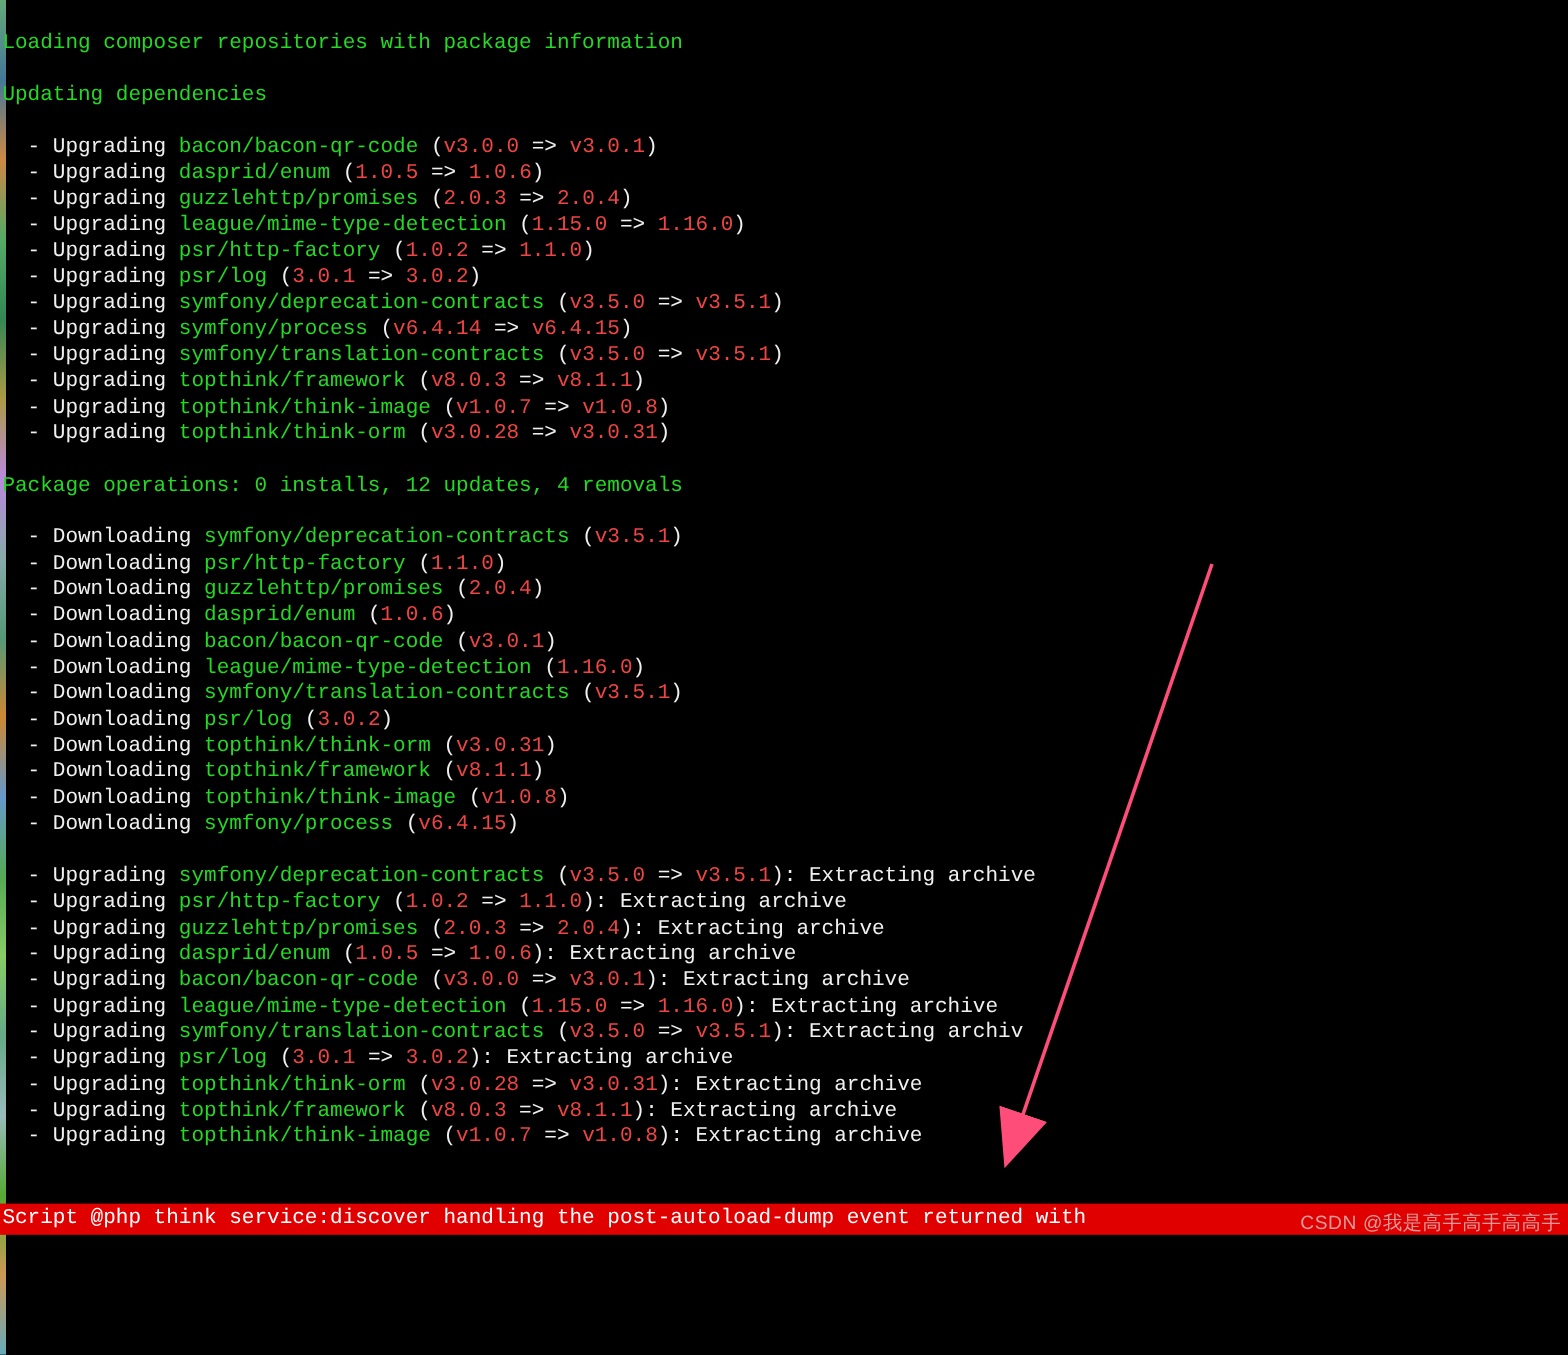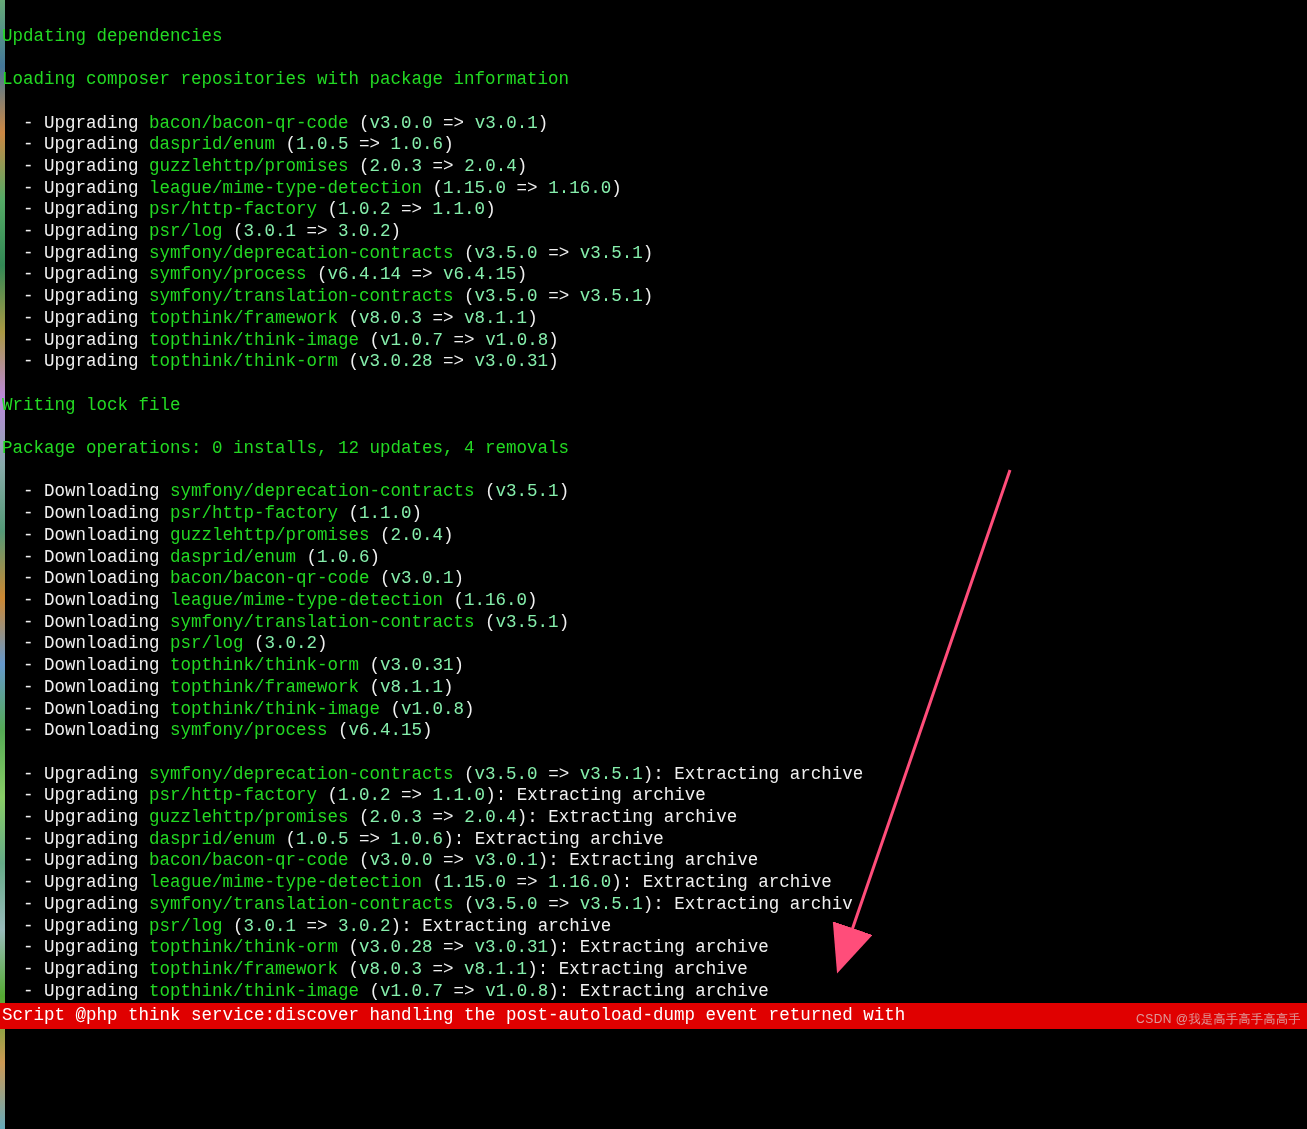--- a/index.html
+++ b/index.html
@@ -25,57 +25,56 @@
     left: 0;
     top: 0;
     width: 5px;
     height: 1129px;
     background: linear-gradient(#6a7, #479, #c84, #5a6, #385, #a94, #b8d, #8aa, #597, #c83, #69c, #5a5, #8c6, #6a8, #9bb, #5a3, #c95, #6ab);
     z-index: 0;
   }
   .line { white-space: pre; }
   .white { color: #f0f0f0; }
   .green { color: #23d923; }
-  .yellow { color: #86efac; }
+  .yellow { color: #ef4444; }
   .blur { filter: blur(3px); }
   .err-line {
     background: #e00000;
     color: #ffffff;
     width: 100%;
     display: block;
     position: absolute;
     bottom: 100px;
     left: 0;
     padding: 2px 2px;
   }
   .watermark {
     position: absolute;
     right: 6px;
     bottom: 98px;
     color: rgba(220,220,220,0.7);
     font-family: Arial, sans-serif;
-    font-size: 12px;
+    font-size: 16px;
     pointer-events: none;
     letter-spacing: 0.5px;
   }
   svg.arrow {
     position: absolute;
     pointer-events: none;
   }
 </style>
 </head>
 <body>
 
 <div class="left-strip"></div>
 
 <div class="terminal">
+<div class="line green">Loading composer repositories with package information</div>
 <div class="line green">Updating dependencies</div>
-<div class="line green">Loading composer repositories with package information</div>
 <div id="upgrades1-container"><div class="line"><span class="white">  - Upgrading </span><span class="green">bacon/bacon-qr-code</span><span class="white"> (</span><span class="yellow">v3.0.0</span><span class="white"> =&gt; </span><span class="yellow">v3.0.1</span><span class="white">)</span></div><div class="line"><span class="white">  - Upgrading </span><span class="green">dasprid/enum</span><span class="white"> (</span><span class="yellow">1.0.5</span><span class="white"> =&gt; </span><span class="yellow">1.0.6</span><span class="white">)</span></div><div class="line"><span class="white">  - Upgrading </span><span class="green">guzzlehttp/promises</span><span class="white"> (</span><span class="yellow">2.0.3</span><span class="white"> =&gt; </span><span class="yellow">2.0.4</span><span class="white">)</span></div><div class="line"><span class="white">  - Upgrading </span><span class="green">league/mime-type-detection</span><span class="white"> (</span><span class="yellow">1.15.0</span><span class="white"> =&gt; </span><span class="yellow">1.16.0</span><span class="white">)</span></div><div class="line"><span class="white">  - Upgrading </span><span class="green">psr/http-factory</span><span class="white"> (</span><span class="yellow">1.0.2</span><span class="white"> =&gt; </span><span class="yellow">1.1.0</span><span class="white">)</span></div><div class="line"><span class="white">  - Upgrading </span><span class="green">psr/log</span><span class="white"> (</span><span class="yellow">3.0.1</span><span class="white"> =&gt; </span><span class="yellow">3.0.2</span><span class="white">)</span></div><div class="line"><span class="white">  - Upgrading </span><span class="green">symfony/deprecation-contracts</span><span class="white"> (</span><span class="yellow">v3.5.0</span><span class="white"> =&gt; </span><span class="yellow">v3.5.1</span><span class="white">)</span></div><div class="line"><span class="white">  - Upgrading </span><span class="green">symfony/process</span><span class="white"> (</span><span class="yellow">v6.4.14</span><span class="white"> =&gt; </span><span class="yellow">v6.4.15</span><span class="white">)</span></div><div class="line"><span class="white">  - Upgrading </span><span class="green">symfony/translation-contracts</span><span class="white"> (</span><span class="yellow">v3.5.0</span><span class="white"> =&gt; </span><span class="yellow">v3.5.1</span><span class="white">)</span></div><div class="line"><span class="white">  - Upgrading </span><span class="green">topthink/framework</span><span class="white"> (</span><span class="yellow">v8.0.3</span><span class="white"> =&gt; </span><span class="yellow">v8.1.1</span><span class="white">)</span></div><div class="line"><span class="white">  - Upgrading </span><span class="green">topthink/think-image</span><span class="white"> (</span><span class="yellow">v1.0.7</span><span class="white"> =&gt; </span><span class="yellow">v1.0.8</span><span class="white">)</span></div><div class="line"><span class="white">  - Upgrading </span><span class="green">topthink/think-orm</span><span class="white"> (</span><span class="yellow">v3.0.28</span><span class="white"> =&gt; </span><span class="yellow">v3.0.31</span><span class="white">)</span></div></div>
-<div class="line green">Writing lock file</div>
 <div class="line green">Package operations: 0 installs, 12 updates, 4 removals</div>
 <div id="downloads-container"><div class="line"><span class="white">  - Downloading </span><span class="green">symfony/deprecation-contracts</span><span class="white"> (</span><span class="yellow">v3.5.1</span><span class="white">)</span></div><div class="line"><span class="white">  - Downloading </span><span class="green">psr/http-factory</span><span class="white"> (</span><span class="yellow">1.1.0</span><span class="white">)</span></div><div class="line"><span class="white">  - Downloading </span><span class="green">guzzlehttp/promises</span><span class="white"> (</span><span class="yellow">2.0.4</span><span class="white">)</span></div><div class="line"><span class="white">  - Downloading </span><span class="green">dasprid/enum</span><span class="white"> (</span><span class="yellow">1.0.6</span><span class="white">)</span></div><div class="line"><span class="white">  - Downloading </span><span class="green">bacon/bacon-qr-code</span><span class="white"> (</span><span class="yellow">v3.0.1</span><span class="white">)</span></div><div class="line"><span class="white">  - Downloading </span><span class="green">league/mime-type-detection</span><span class="white"> (</span><span class="yellow">1.16.0</span><span class="white">)</span></div><div class="line"><span class="white">  - Downloading </span><span class="green">symfony/translation-contracts</span><span class="white"> (</span><span class="yellow">v3.5.1</span><span class="white">)</span></div><div class="line"><span class="white">  - Downloading </span><span class="green">psr/log</span><span class="white"> (</span><span class="yellow">3.0.2</span><span class="white">)</span></div><div class="line"><span class="white">  - Downloading </span><span class="green">topthink/think-orm</span><span class="white"> (</span><span class="yellow">v3.0.31</span><span class="white">)</span></div><div class="line"><span class="white">  - Downloading </span><span class="green">topthink/framework</span><span class="white"> (</span><span class="yellow">v8.1.1</span><span class="white">)</span></div><div class="line"><span class="white">  - Downloading </span><span class="green">topthink/think-image</span><span class="white"> (</span><span class="yellow">v1.0.8</span><span class="white">)</span></div><div class="line"><span class="white">  - Downloading </span><span class="green">symfony/process</span><span class="white"> (</span><span class="yellow">v6.4.15</span><span class="white">)</span></div></div>
 <div id="upgrades2-container"><div class="line"><span class="white">  - Upgrading </span><span class="green">symfony/deprecation-contracts</span><span class="white"> (</span><span class="yellow">v3.5.0</span><span class="white"> =&gt; </span><span class="yellow">v3.5.1</span><span class="white">)</span><span class="white">: Extracting archive</span></div><div class="line"><span class="white">  - Upgrading </span><span class="green">psr/http-factory</span><span class="white"> (</span><span class="yellow">1.0.2</span><span class="white"> =&gt; </span><span class="yellow">1.1.0</span><span class="white">)</span><span class="white">: Extracting archive</span></div><div class="line"><span class="white">  - Upgrading </span><span class="green">guzzlehttp/promises</span><span class="white"> (</span><span class="yellow">2.0.3</span><span class="white"> =&gt; </span><span class="yellow">2.0.4</span><span class="white">)</span><span class="white">: Extracting archive</span></div><div class="line"><span class="white">  - Upgrading </span><span class="green">dasprid/enum</span><span class="white"> (</span><span class="yellow">1.0.5</span><span class="white"> =&gt; </span><span class="yellow">1.0.6</span><span class="white">)</span><span class="white">: Extracting archive</span></div><div class="line"><span class="white">  - Upgrading </span><span class="green">bacon/bacon-qr-code</span><span class="white"> (</span><span class="yellow">v3.0.0</span><span class="white"> =&gt; </span><span class="yellow">v3.0.1</span><span class="white">)</span><span class="white">: Extracting archive</span></div><div class="line"><span class="white">  - Upgrading </span><span class="green">league/mime-type-detection</span><span class="white"> (</span><span class="yellow">1.15.0</span><span class="white"> =&gt; </span><span class="yellow">1.16.0</span><span class="white">)</span><span class="white">: Extracting archive</span></div><div class="line"><span class="white">  - Upgrading </span><span class="green">symfony/translation-contracts</span><span class="white"> (</span><span class="yellow">v3.5.0</span><span class="white"> =&gt; </span><span class="yellow">v3.5.1</span><span class="white">)</span><span class="white">: Extracting archiv</span></div><div class="line"><span class="white">  - Upgrading </span><span class="green">psr/log</span><span class="white"> (</span><span class="yellow">3.0.1</span><span class="white"> =&gt; </span><span class="yellow">3.0.2</span><span class="white">)</span><span class="white">: Extracting archive</span></div><div class="line"><span class="white">  - Upgrading </span><span class="green">topthink/think-orm</span><span class="white"> (</span><span class="yellow">v3.0.28</span><span class="white"> =&gt; </span><span class="yellow">v3.0.31</span><span class="white">)</span><span class="white">: Extracting archive</span></div><div class="line"><span class="white">  - Upgrading </span><span class="green">topthink/framework</span><span class="white"> (</span><span class="yellow">v8.0.3</span><span class="white"> =&gt; </span><span class="yellow">v8.1.1</span><span class="white">)</span><span class="white">: Extracting archive</span></div><div class="line"><span class="white">  - Upgrading </span><span class="green">topthink/think-image</span><span class="white"> (</span><span class="yellow">v1.0.7</span><span class="white"> =&gt; </span><span class="yellow">v1.0.8</span><span class="white">)</span><span class="white">: Extracting archive</span></div></div>
 
 
 </div>
 
 <div class="err-line"><span>Script @php think service:discover handling the post-autoload-dump event returned with </span></div>
 
 <div class="watermark">CSDN @我是高手高手高高手</div>

